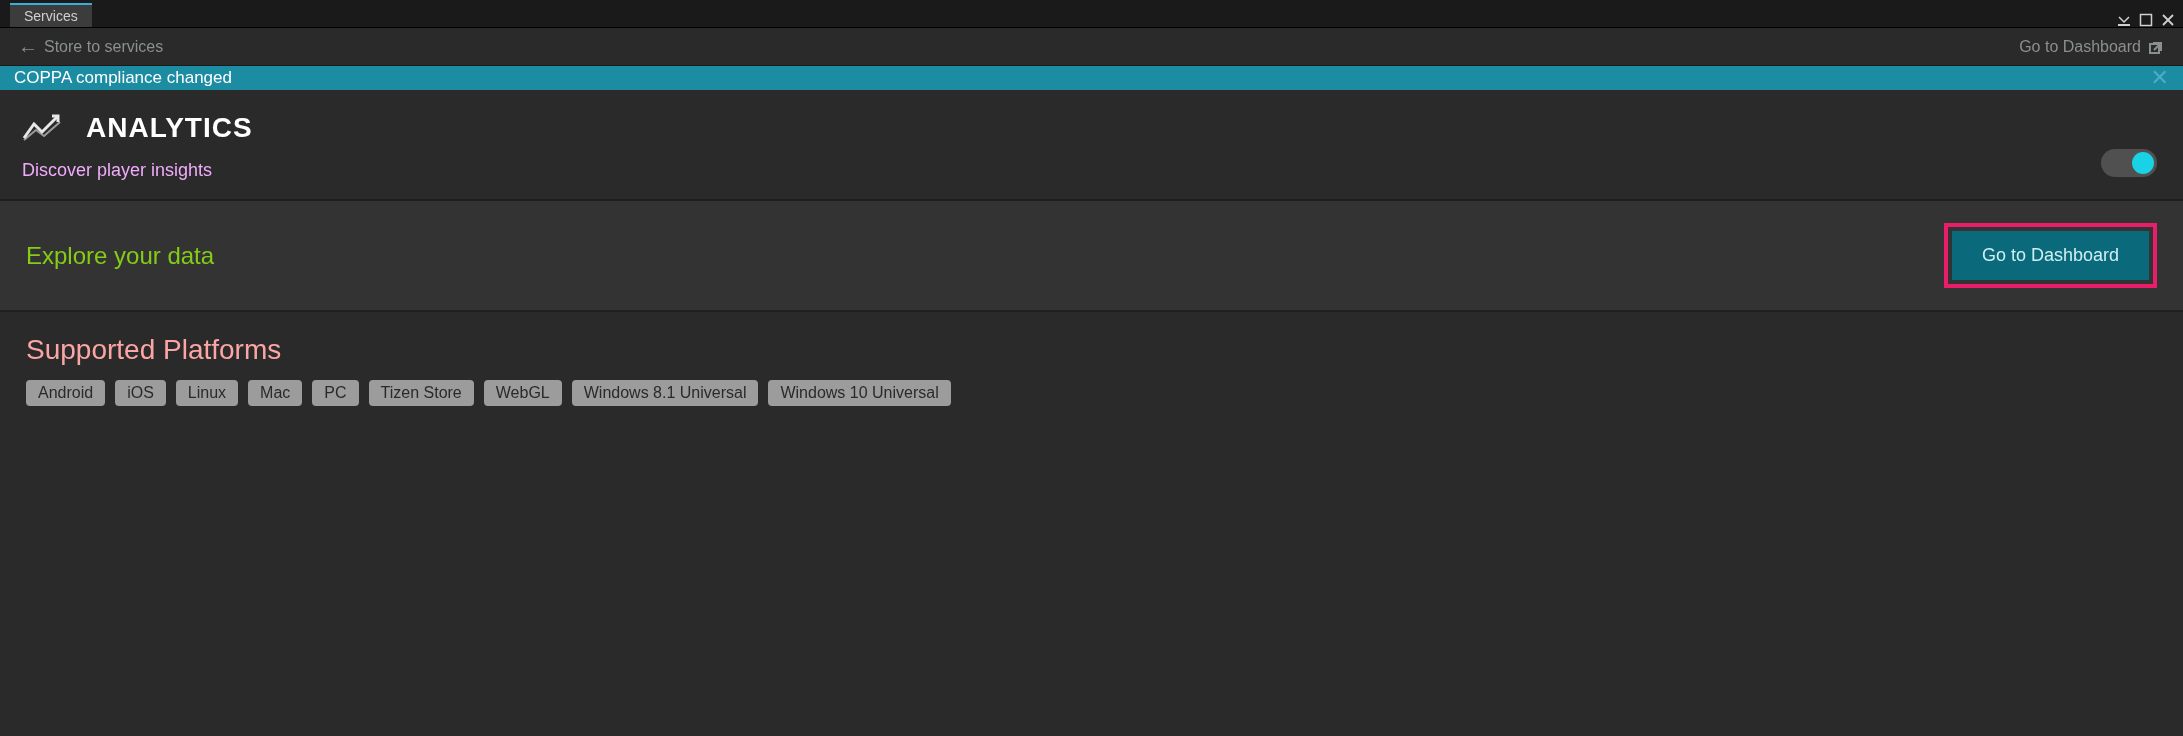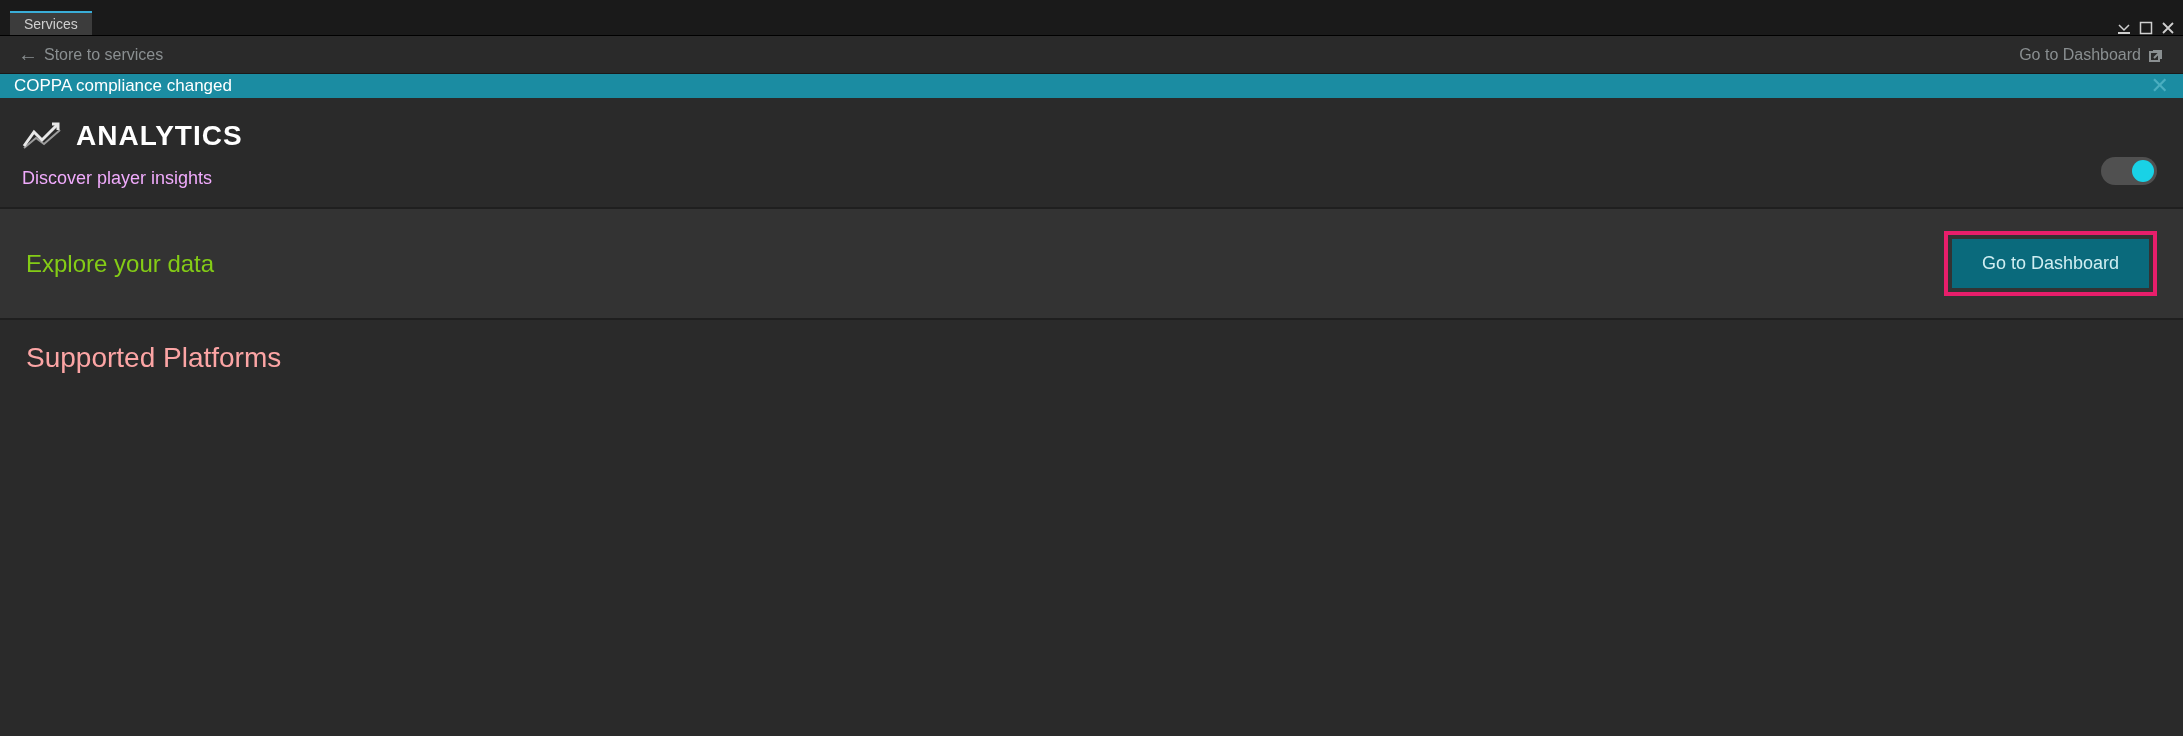--- a/index.html
+++ b/index.html
@@ -14,21 +14,21 @@
   .window {
     width: 100%;
     height: 100%;
     display: flex;
     flex-direction: column;
     background: #2a2a2a;
   }
 
   
   .tabbar {
-    height: 36px;
+    height: 28px;
     background: #1a1a1a;
     display: flex;
     align-items: flex-end;
     justify-content: space-between;
     border-bottom: 1px solid #000;
   }
   .tabbar-left { display: flex; align-items: flex-end; }
   .tab {
     background: #3c3c3c;
     color: #cfcfcf;
@@ -107,21 +107,21 @@
 
   
   .section-header {
     padding: 22px 22px 18px 22px;
     background: #2a2a2a;
     position: relative;
   }
   .title-row {
     display: flex;
     align-items: center;
-    gap: 14px;
+    gap: 24px;
   }
   .analytics-icon {
     width: 40px; height: 28px;
   }
   .analytics-icon svg { fill: #e8e8e8; stroke: #e8e8e8; }
   .title-text {
     color: #ffffff;
     font-size: 28px;
     font-weight: 600;
     letter-spacing: 1px;
@@ -280,15 +280,26 @@
     <span class="explore-label">Explore your data</span>
     <span class="dashboard-button-wrap">
       <button class="dashboard-button">Go to Dashboard</button>
     </span>
   </div>
 
   <div class="divider"></div>
 
   <div class="platforms">
     <div class="platforms-title">Supported Platforms</div>
+    <div class="chips" id="chips">
+        <span class="chip">Android</span>
+        <span class="chip">iOS</span>
+        <span class="chip">Linux</span>
+        <span class="chip">Mac</span>
+        <span class="chip">PC</span>
+        <span class="chip">Tizen Store</span>
+        <span class="chip">WebGL</span>
+        <span class="chip">Windows 8.1 Universal</span>
+        <span class="chip">Windows 10 Universal</span>
+      </div>
   </div>
 
 </div>
 
 </body></html>

